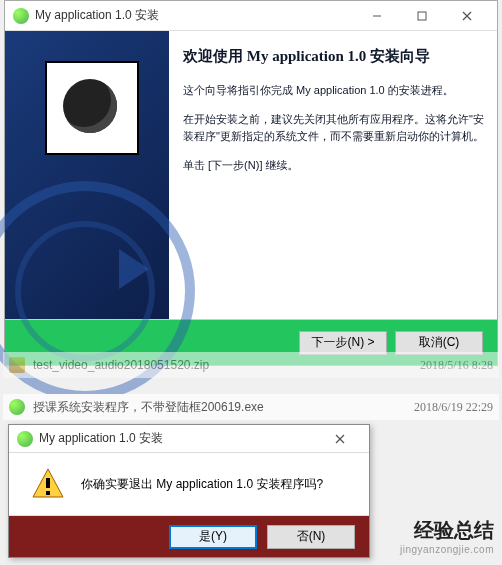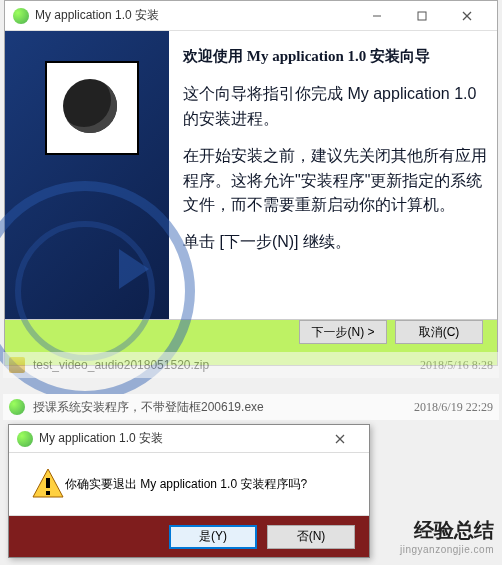--- a/index.html
+++ b/index.html
@@ -15,38 +15,38 @@
 .content { flex: 1; display: flex; }
 .side-image { width: 164px; background: linear-gradient(135deg, #1a3a7a, #0d1f4a); position: relative; }
 .side-image::before { content: ""; position: absolute; top: 30px; left: 40px; width: 90px; height: 90px; background: #fff; border: 2px solid #000; }
 .side-image::after { content: ""; position: absolute; top: 48px; left: 58px; width: 54px; height: 54px; background: #222; border-radius: 50%; box-shadow: inset -6px -6px 0 #444; }
 .cd-ring { position: absolute; top: 150px; left: -30px; width: 220px; height: 220px; border: 10px solid #2a5ab0; border-radius: 50%; opacity: 0.45; }
 .cd-ring2 { position: absolute; top: 190px; left: 10px; width: 140px; height: 140px; border: 6px solid #2a5ab0; border-radius: 50%; opacity: 0.35; }
 .arrow-shape { position: absolute; bottom: 30px; right: 20px; width: 0; height: 0; border-left: 30px solid #2a5ab0; border-top: 20px solid transparent; border-bottom: 20px solid transparent; opacity: 0.5; }
 
 .text-panel { flex: 1; padding: 14px 9px 10px 14px; color: #0f172a; line-height: 1.55; }
 .heading { font-weight: bold; font-size: 15px; font-family: SimSun; margin-bottom: 14px; }
-.para { font-size: 16px; margin-bottom: 12px; }
+.para { font-size: 11px; margin-bottom: 12px; }
 
-.button-row { height: 46px; border-top: 1px solid #ccc; display: flex; justify-content: flex-end; gap: 8px; padding: 0 14px; background: #bef264; }
+.button-row { height: 46px; border-top: 1px solid #ccc; display: flex; justify-content: flex-end; align-items: center; gap: 8px; padding: 0 14px; background: #22c55e; }
 .btn { min-width: 88px; height: 24px; background: #e1e1e1; border: 1px solid #adadad; font-size: 12px; cursor: pointer; padding: 0 10px; }
 
 .file-row { position: absolute; width: 496px; left: 3px; height: 26px; display: flex; align-items: center; font-size: 12px; color: #555; padding: 0 6px; background: #fafafa; }
 .file-row.r1 { top: 352px; opacity: 0.55; }
 .file-row.r2 { top: 394px; }
 .file-icon { width: 16px; height: 16px; margin-right: 8px; background: radial-gradient(circle at 30% 30%, #9cff5e, #4caf50); border-radius: 50%; }
 .file-icon.zip { background: linear-gradient(#f7d774,#d4a017); border-radius: 2px; }
 .file-name { flex: 1; }
 .file-date { color: #777; font-family: Liberation Serif, serif; }
 
 .dialog { position: absolute; top: 424px; left: 8px; width: 362px; height: 134px; background: #fff; border: 1px solid #8a8a8a; box-shadow: 2px 2px 6px rgba(0,0,0,0.25); display: flex; flex-direction: column; }
 .dlg-title { height: 28px; display: flex; align-items: center; padding: 0 8px; background: #fff; border-bottom: 1px solid #dcdcdc; }
 .dlg-title .titlebar-icon { width: 16px; height: 16px; }
 .dlg-close { width: 42px; height: 26px; display: flex; align-items: center; justify-content: center; color: #555; cursor: pointer; }
-.dlg-body { flex: 1; display: flex; align-items: center; padding: 0 18px 0 22px; }
+.dlg-body { flex: 1; display: flex; align-items: center; padding: 0 18px 0 22px; gap: 16px; }
 .warn-icon { width: 34px; height: 34px; }
 .dlg-msg { font-size: 12px; }
 .dlg-btns { height: 42px; background: #7f1d1d; border-top: 1px solid #ddd; display: flex; justify-content: flex-end; align-items: center; gap: 10px; padding: 0 14px; }
 .btn.primary { border: 2px solid #0078d7; background: #e5f1fb; }
 
 .watermark { position: absolute; bottom: 10px; right: 8px; text-align: right; margin-left: 20px; }
 .watermark .big { font-size: 20px; font-weight: bold; color: #222; font-family: "KaiTi", serif; }
 .watermark .small { font-size: 10px; color: #999; letter-spacing: 0.5px; }
 </style>
 </head>

